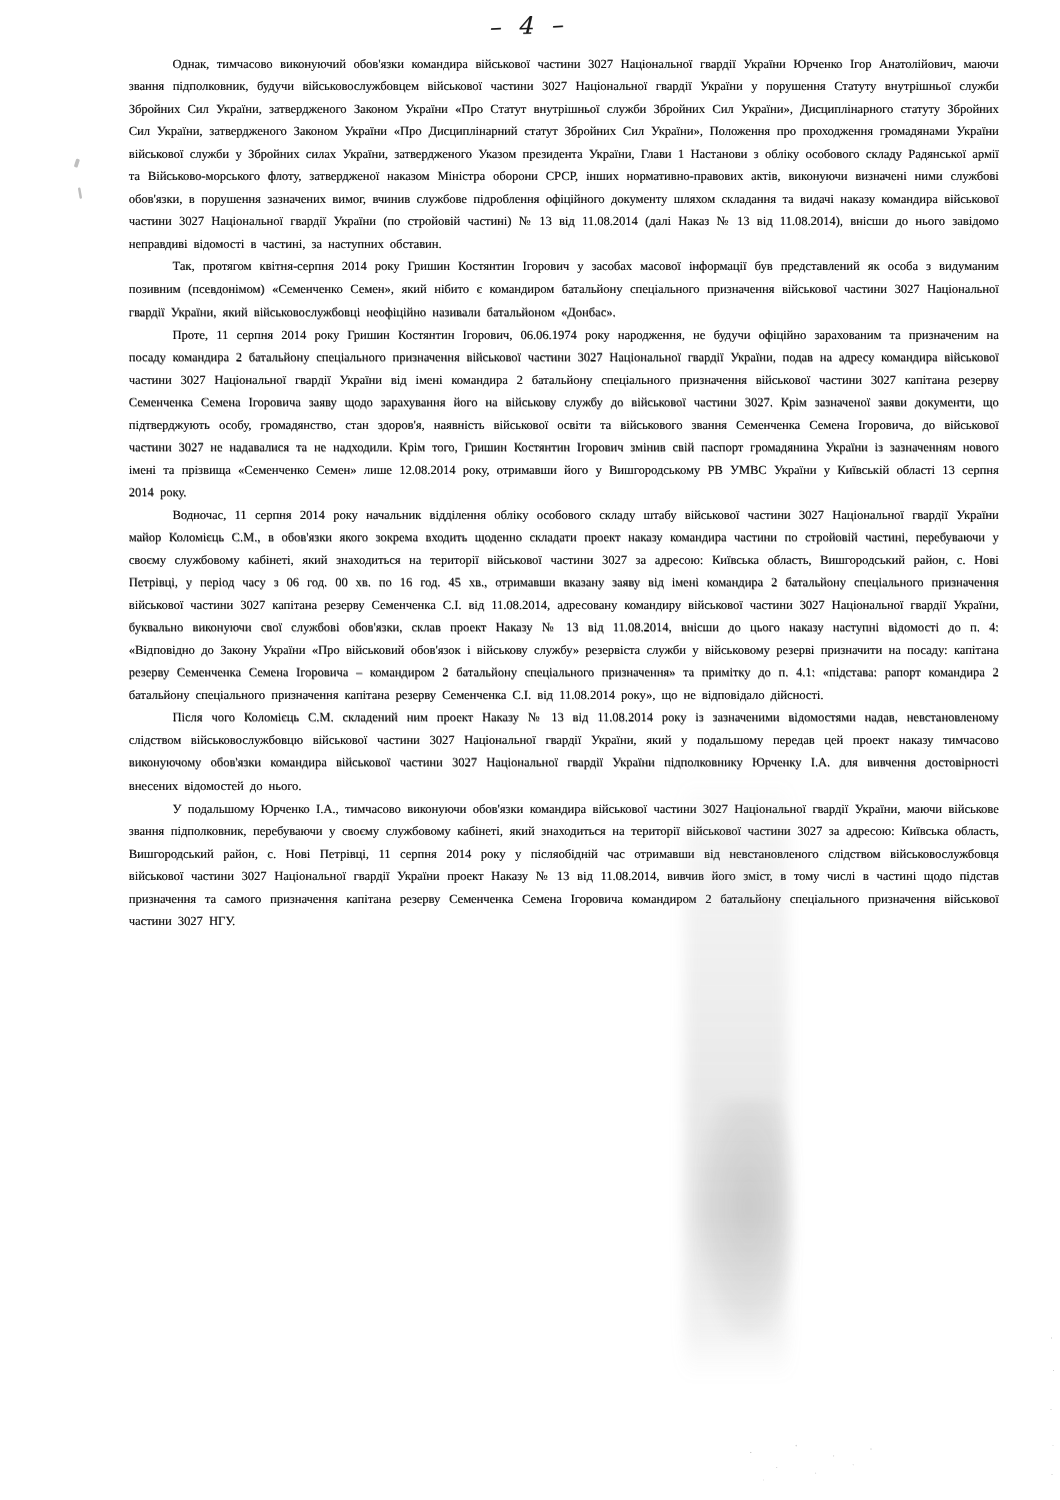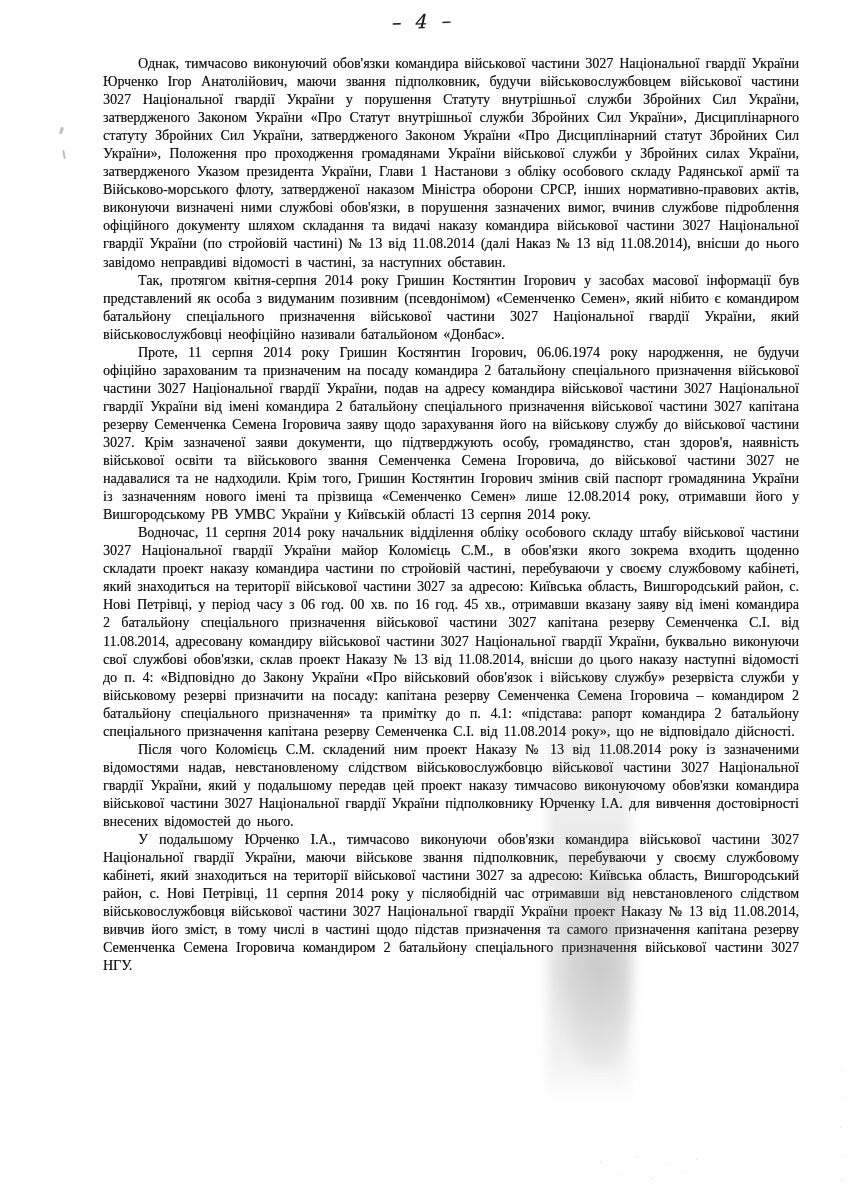--- a/index.html
+++ b/index.html
@@ -31,24 +31,24 @@
     color: #1b1b1b;
   }
   .page-number span {
     display: inline-block;
     transform: rotate(-2deg) skewX(-4deg);
     text-shadow: 0.3px 0.3px 0 rgba(0,0,0,0.5);
   }
   .doc-body {
     position: absolute;
     left: 103px;
-    top: 55px;
+    top: 43px;
     width: 696px;
     font-family: "Liberation Serif", serif;
-    font-size: 14px;
+    font-size: 10px;
     line-height: 18.05px;
     color: #131313;
     text-align: justify;
     word-spacing: 2.4px;
     text-shadow: 0.25px 0.25px 0.1px rgba(10,10,10,0.55);
   }
   .doc-body p {
     margin: 0;
     padding: 0;
     text-indent: 35px;

